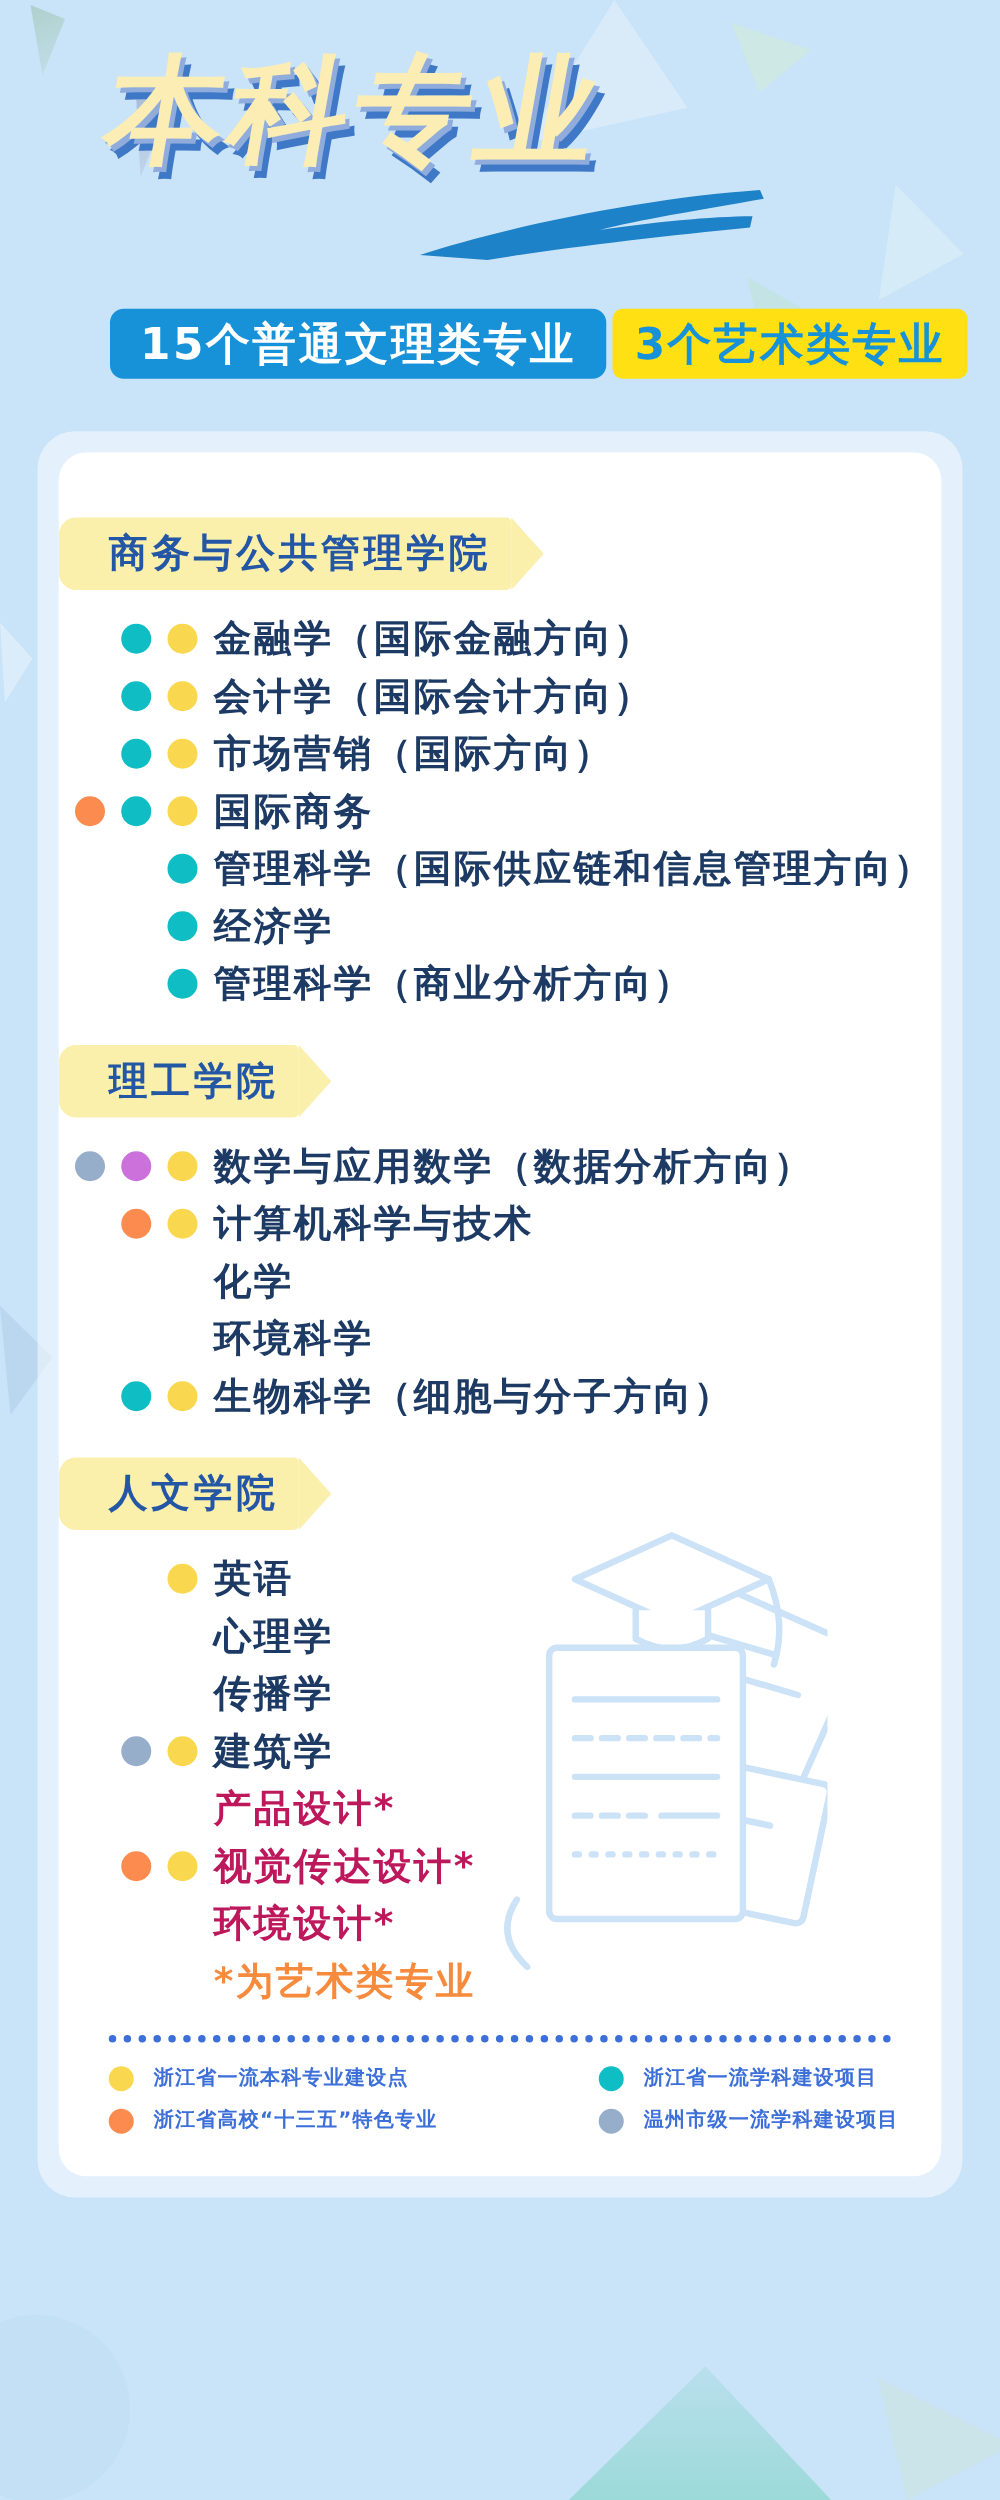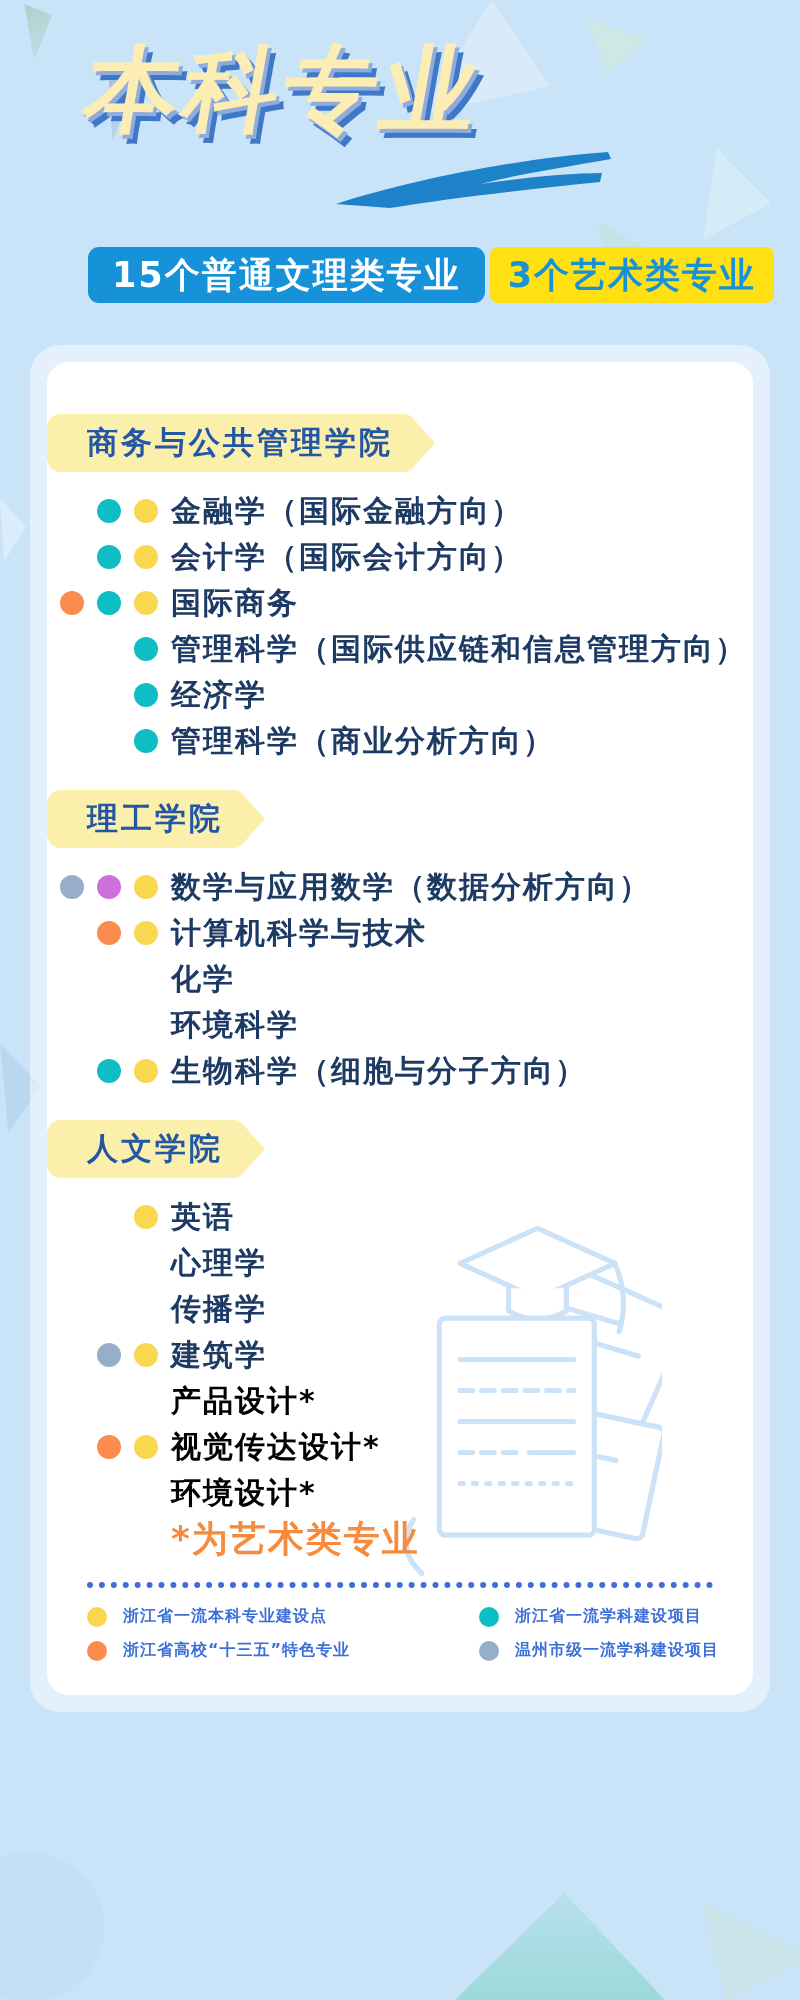--- a/index.html
+++ b/index.html
@@ -69,22 +69,22 @@
     width:0;height:0;
     border-top:29px solid transparent;border-bottom:29px solid transparent;
     border-left:26px solid #FBEFAC;
   }
 
   
   .major-row{display:flex;align-items:center;height:46px;padding-left:13px;}
   .dots{width:98px;display:flex;justify-content:flex-end;gap:13px;margin-right:13px;flex:0 0 auto;}
   .dot{width:24px;height:24px;border-radius:50%;display:inline-block;}
   .major-text{font-size:30px;font-weight:700;color:#1C3A63;letter-spacing:2px;white-space:nowrap;}
-  .major-text.art{color:#000000;}
-  .note-text{font-size:36px;font-weight:800;color:#F78B3D;letter-spacing:2px;}
+  .major-text.art{color:#be185d;}
+  .note-text{font-size:30px;font-weight:800;color:#F78B3D;letter-spacing:2px;}
 
   
   .divider{margin:20px 40px 18px;border-top:6px dotted #3D6FD8;height:0;}
   .legend{display:grid;grid-template-columns:392px auto;row-gap:13px;margin:0 20px 0 40px;}
   .legend-item{display:flex;align-items:center;gap:16px;}
   .legend-dot{width:20px;height:20px;border-radius:50%;flex:0 0 auto;}
   .legend-label{font-size:16px;font-weight:700;color:#3D6FD8;letter-spacing:1px;white-space:nowrap;}
 
   
   .watermark{position:absolute;left:335px;top:858px;width:280px;height:372px;z-index:0;pointer-events:none;}
@@ -161,20 +161,27 @@
           </div>
           <div class="major-row">
             <div class="dots">
               <span class="dot" style="background: rgb(15, 190, 196);"></span>
               <span class="dot" style="background: rgb(249, 216, 79);"></span>
             </div>
             <span class="major-text">会计学（国际会计方向）</span>
           </div>
           <div class="major-row">
             <div class="dots">
+              <span class="dot" style="background: rgb(15, 190, 196);"></span>
+              <span class="dot" style="background: rgb(249, 216, 79);"></span>
+            </div>
+            <span class="major-text">市场营销（国际方向）</span>
+          </div>
+          <div class="major-row">
+            <div class="dots">
               <span class="dot" style="background: rgb(251, 139, 78);"></span>
               <span class="dot" style="background: rgb(15, 190, 196);"></span>
               <span class="dot" style="background: rgb(249, 216, 79);"></span>
             </div>
             <span class="major-text">国际商务</span>
           </div>
           <div class="major-row">
             <div class="dots">
               <span class="dot" style="background: rgb(15, 190, 196);"></span>
             </div>

